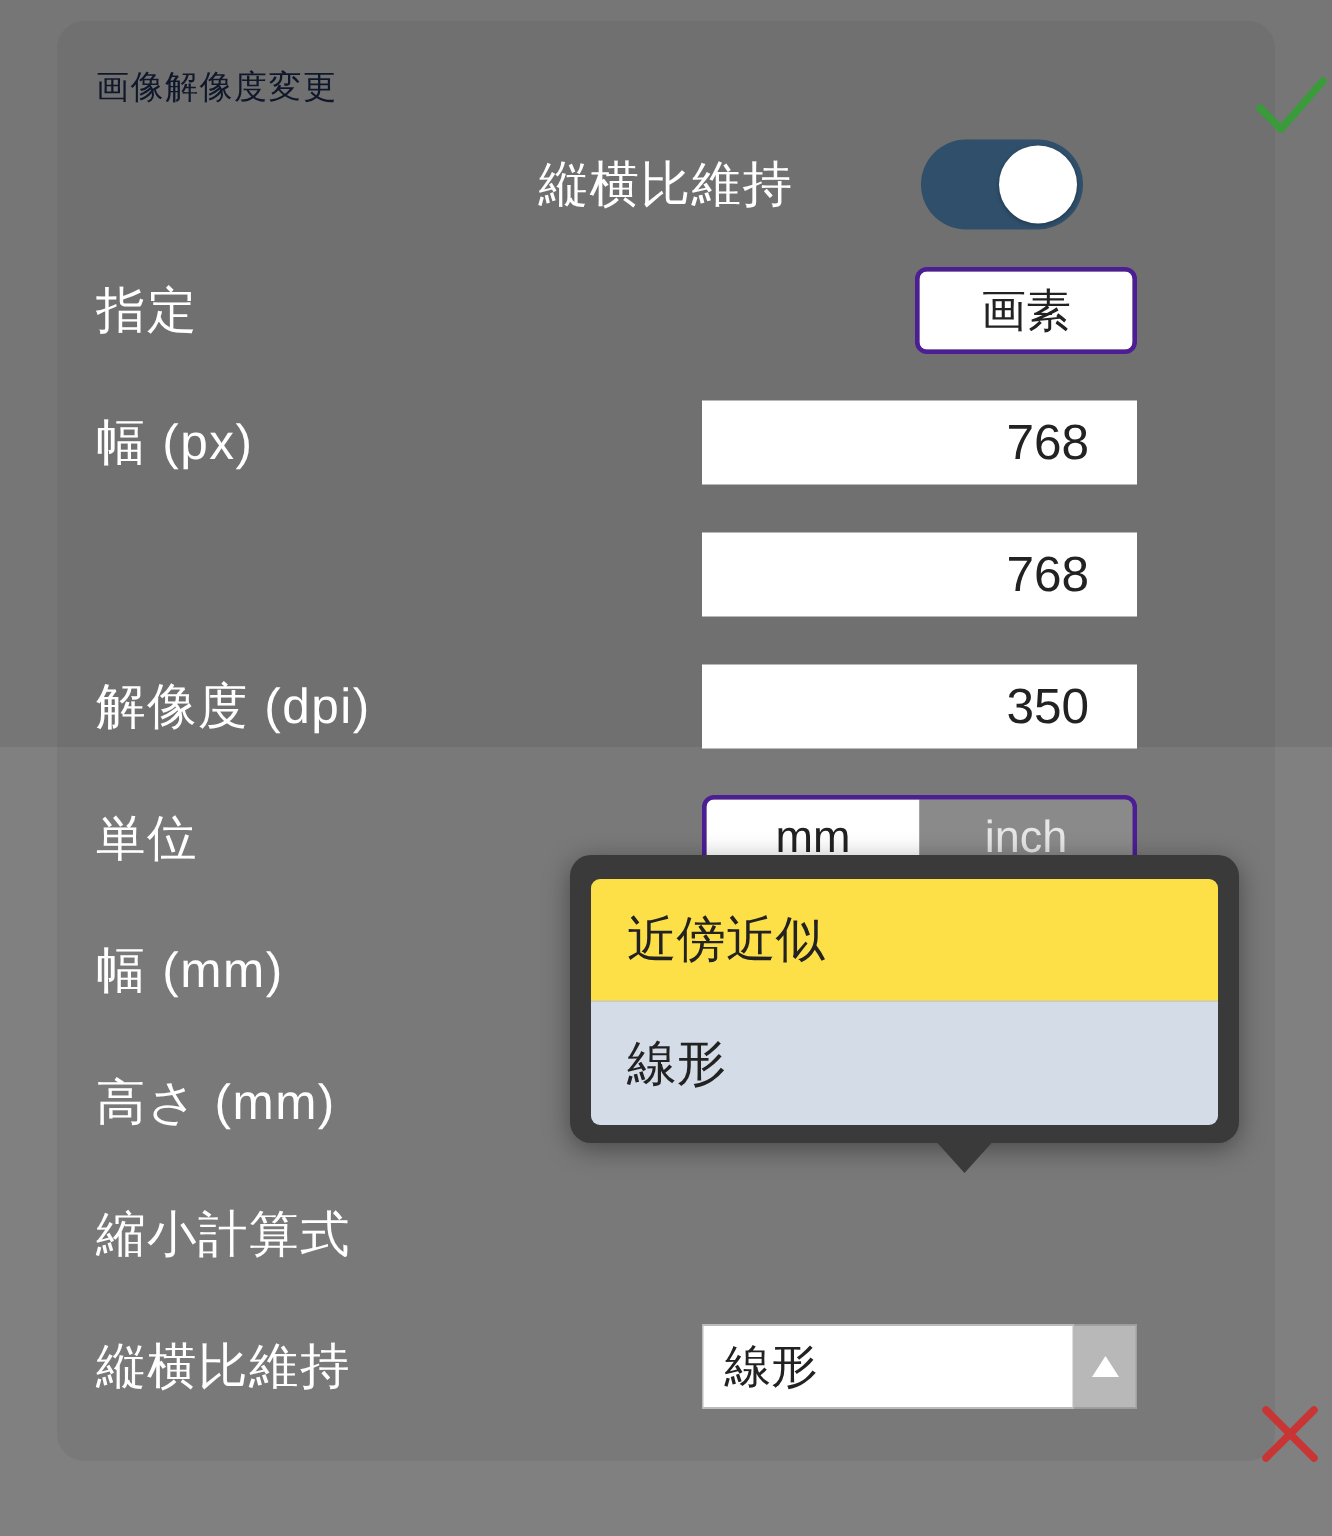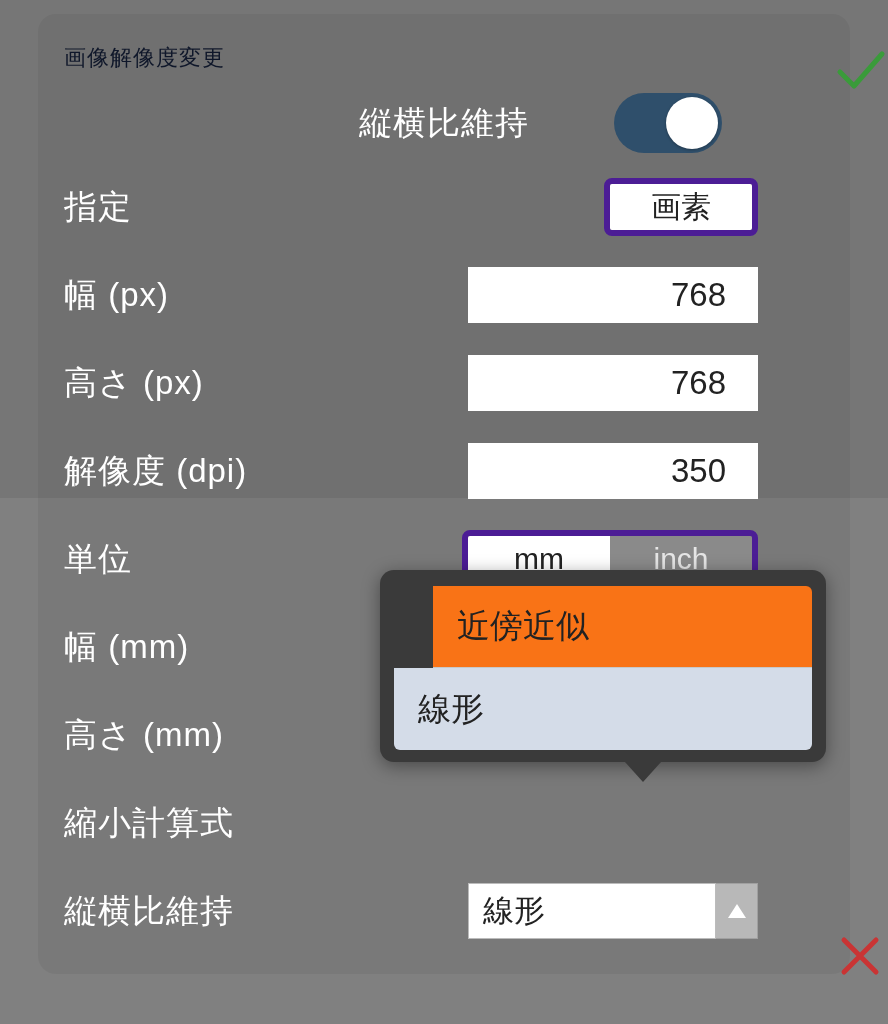--- a/index.html
+++ b/index.html
@@ -92,21 +92,21 @@
       top: 4px; right: 4px;
       width: 52px; height: 52px;
       border-radius: 50%;
       background: #ffffff;
       box-shadow: 0 1px 3px rgba(0,0,0,0.3);
     }
 
     
     .segmented {
       display: flex;
-      border: 6px solid #4c1d95;
+      border: 3px solid #4c1d95;
       border-radius: 8px;
       overflow: hidden;
       height: 58px;
     }
     .seg {
       display: flex;
       align-items: center;
       justify-content: center;
       font-size: 30px;
       width: 142px;
@@ -175,21 +175,21 @@
       overflow: hidden;
     }
     .popup-item {
       height: 82px;
       display: flex;
       align-items: center;
       padding: 0 24px;
       font-size: 33px;
       color: #222;
     }
-    .popup-item.opt0 { background: #f97316; border-bottom: 1px solid #c8c8c8; margin-left: 39px; }
+    .popup-item.opt0 { background: #fde047; border-bottom: 1px solid #c8c8c8; }
     .popup-item.opt1 { background: #d4dce8; }
     .popup-tail {
       width: 0; height: 0;
       border-left: 18px solid transparent;
       border-right: 18px solid transparent;
       border-top: 20px solid #3a3a3a;
       margin: 0 auto;
       position: relative;
       left: 40px;
     }
@@ -256,21 +256,20 @@
   </div>
 
   <div class="row" id="r-wpx">
     <span class="label">幅 (px)</span>
     <div class="right-col">
       <input class="text-input" value="768" style="">
     </div>
   </div>
 
   <div class="row" id="r-hpx">
-    <span class="label">高さ (px)</span>
     <div class="right-col">
       <input class="text-input" value="768" style="">
     </div>
   </div>
 
   <div class="row" id="r-dpi">
     <span class="label">解像度 (dpi)</span>
     <div class="right-col">
       <input class="text-input" value="350" style="">
     </div>

